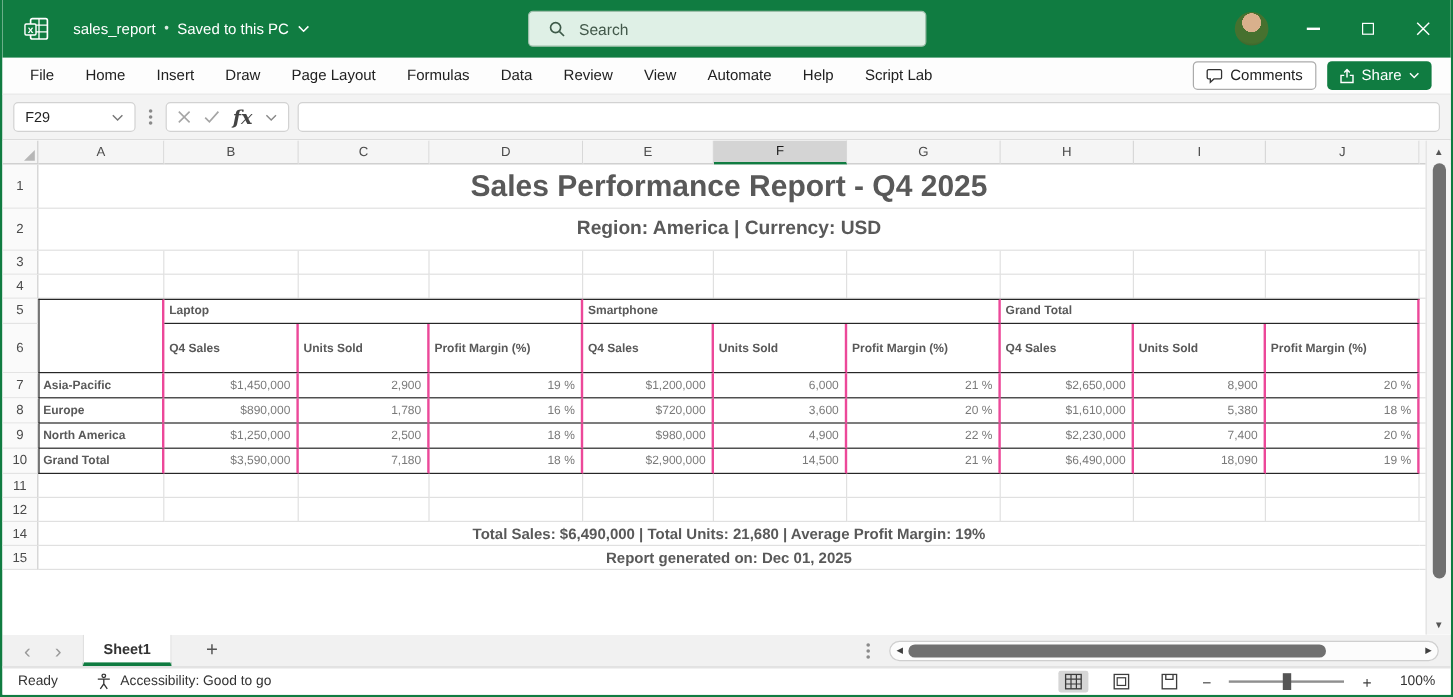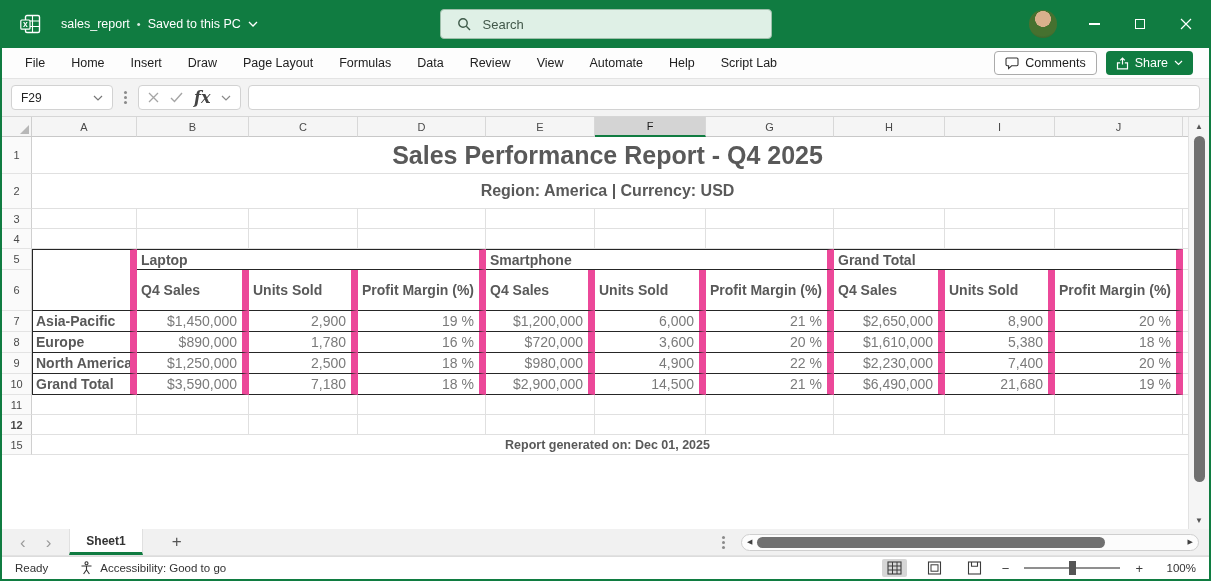--- a/index.html
+++ b/index.html
@@ -46,21 +46,21 @@
   .fillh{flex:1 1 auto}
   .srow{display:flex;align-items:stretch}
   .srow>*{flex:0 0 auto}
   .rowh{width:30px;background:#fafafa;border-right:1px solid #cfcfcf;border-bottom:1px solid #e3e3e3;display:flex;align-items:center;justify-content:center;font-size:11px;color:#4a4a4a}
   .cell{border-right:1px solid #e0e0e0;border-bottom:1px solid #e0e0e0}
   .fillc{flex:1 1 auto}
   .mcell{border-bottom:1px solid #e0e0e0;display:flex;align-items:center;justify-content:center;font-weight:bold;color:#595959;white-space:nowrap;overflow:hidden}
   .m-title{font-size:25px}
   .m-subtitle{font-size:16px}
   .m-summary{font-size:12.5px}
-  .tcell{border-right:7px solid #ec4899;border-bottom:1px solid #262626;display:flex;align-items:center;font-size:14px;white-space:nowrap;overflow:hidden}
+  .tcell{border-right:2px solid #ec4899;border-bottom:1px solid #262626;display:flex;align-items:center;font-size:10px;white-space:nowrap;overflow:hidden}
   .ttop{border-top:1px solid #262626}
   .tfirst{border-left:1px solid #262626}
   .ta5{border-bottom:none}
   .tgroup,.thead{font-weight:bold;color:#595959;padding-left:4px}
   .tlabel{font-weight:bold;color:#595959;padding-left:3px}
   .tval{justify-content:flex-end;padding-right:5px;color:#7a7a7a;font-weight:normal}
   .vscroll{position:absolute;top:0;right:0;bottom:0;width:21px;background:#f5f5f5;border-left:1px solid #e2e2e2;display:flex;flex-direction:column;align-items:center}
   .varrow{height:18px;width:100%;display:flex;align-items:center;justify-content:center;font-size:8px;color:#555}
   .varrow.down{margin-top:auto}
   .vthumb{width:11px;height:346px;border-radius:6px;background:#707070;margin-top:1px}
@@ -313,50 +313,55 @@
         <div class="srow" style="height: 21px;">
           <div class="rowh">10</div>
           <div class="tcell tfirst tlabel" style="width: 105px;">Grand Total</div>
           <div class="tcell tval" style="width: 112px;">$3,590,000</div>
           <div class="tcell tval" style="width: 109px;">7,180</div>
           <div class="tcell tval" style="width: 128px;">18 %</div>
           <div class="tcell tval" style="width: 109px;">$2,900,000</div>
           <div class="tcell tval" style="width: 111px;">14,500</div>
           <div class="tcell tval" style="width: 128px;">21 %</div>
           <div class="tcell tval" style="width: 111px;">$6,490,000</div>
-          <div class="tcell tval" style="width: 110px;">21,680</div>
+          <div class="tcell tval" style="width: 110px;">18,090</div>
           <div class="tcell tval" style="width: 128px;">19 %</div>
           <div class="cell fillc"></div>
         </div>
         <div class="srow" style="height: 20px;">
           <div class="rowh">11</div>
           <div class="cell" style="width: 105px;"></div>
           <div class="cell" style="width: 112px;"></div>
           <div class="cell" style="width: 109px;"></div>
           <div class="cell" style="width: 128px;"></div>
           <div class="cell" style="width: 109px;"></div>
           <div class="cell" style="width: 111px;"></div>
           <div class="cell" style="width: 128px;"></div>
           <div class="cell" style="width: 111px;"></div>
           <div class="cell" style="width: 110px;"></div>
           <div class="cell" style="width: 128px;"></div>
           <div class="cell fillc"></div>
         </div>
-        <div class="srow" style="height: 20px; font-weight: bold;">
+        <div class="srow" style="height: 20px;">
           <div class="rowh">12</div>
           <div class="cell" style="width: 105px;"></div>
           <div class="cell" style="width: 112px;"></div>
           <div class="cell" style="width: 109px;"></div>
           <div class="cell" style="width: 128px;"></div>
           <div class="cell" style="width: 109px;"></div>
           <div class="cell" style="width: 111px;"></div>
           <div class="cell" style="width: 128px;"></div>
           <div class="cell" style="width: 111px;"></div>
           <div class="cell" style="width: 110px;"></div>
           <div class="cell" style="width: 128px;"></div>
+          <div class="cell fillc"></div>
+        </div>
+        <div class="srow" style="height: 20px;">
+          <div class="rowh">14</div>
+          <div class="mcell m-summary" style="width: 1151px;">Total Sales: $6,490,000 | Total Units: 21,680 | Average Profit Margin: 19%</div>
           <div class="cell fillc"></div>
         </div>
         <div class="srow" style="height: 20px;">
           <div class="rowh">15</div>
           <div class="mcell m-summary" style="width: 1151px;">Report generated on: Dec 01, 2025</div>
           <div class="cell fillc"></div>
         </div>
       </div>
     <div class="vscroll">
       <div class="varrow">▲</div>

